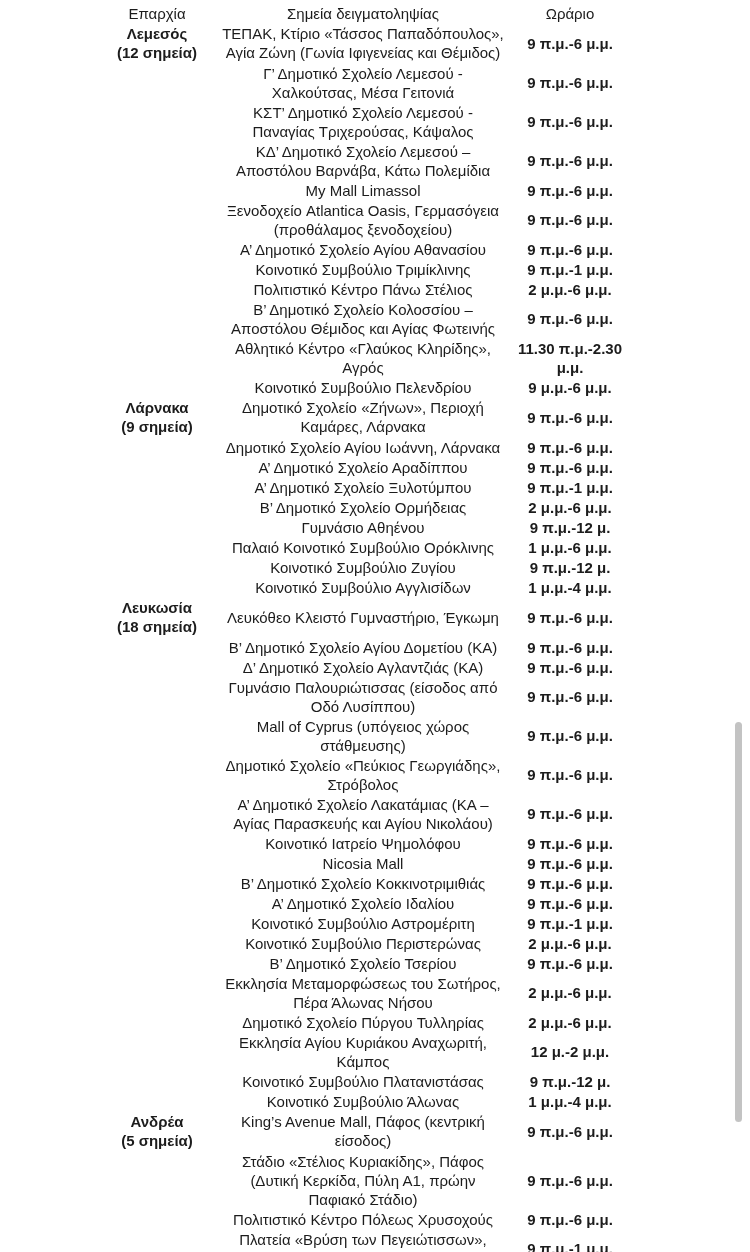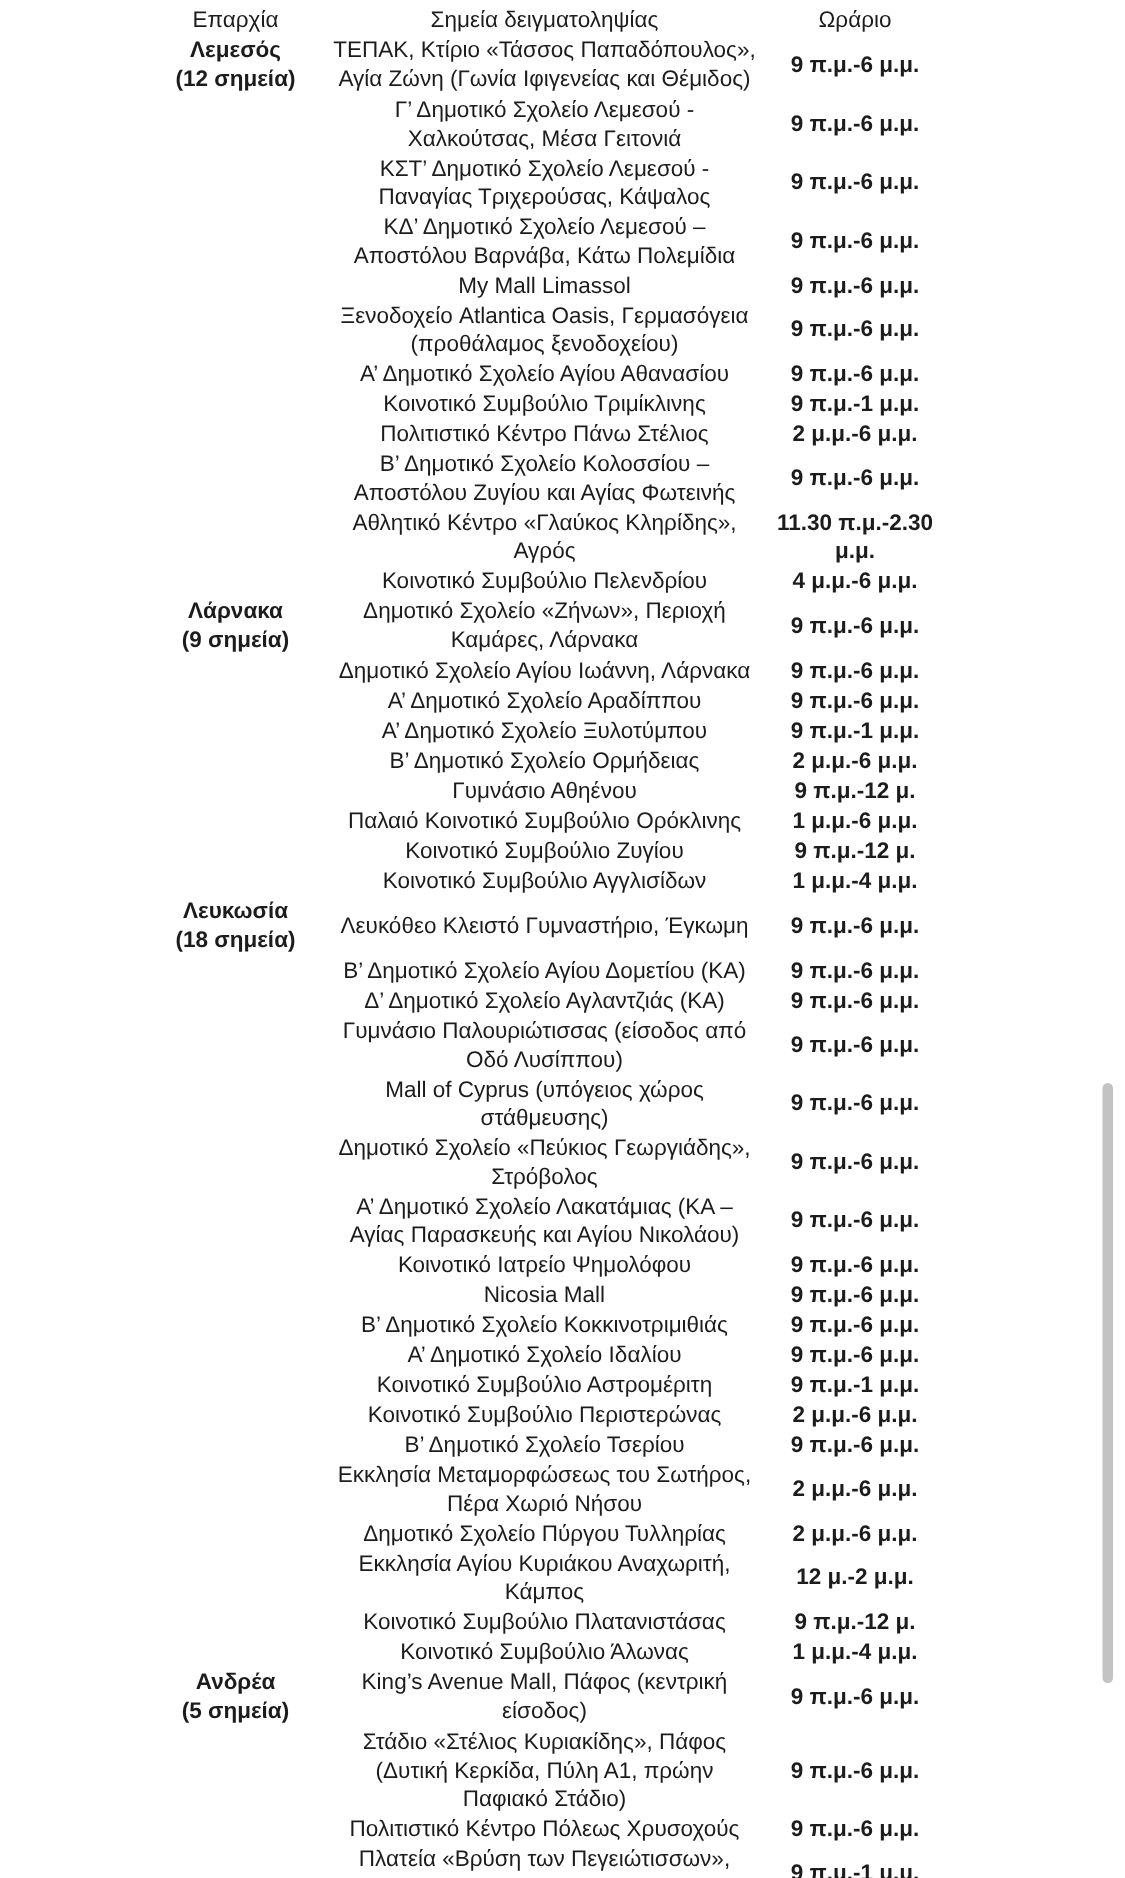--- a/index.html
+++ b/index.html
@@ -119,30 +119,30 @@
       </tr>
       <tr>
         <td class="point">Κοινοτικό Συμβούλιο Τριμίκλινης</td>
         <td class="hours">9 π.μ.-1 μ.μ.</td>
       </tr>
       <tr>
         <td class="point">Πολιτιστικό Κέντρο Πάνω Στέλιος</td>
         <td class="hours">2 μ.μ.-6 μ.μ.</td>
       </tr>
       <tr>
-        <td class="point">Β’ Δημοτικό Σχολείο Κολοσσίου – Αποστόλου Ζυγίου και Αγίας Φωτεινής</td>
+        <td class="point">Β’ Δημοτικό Σχολείο Κολοσσίου – Αποστόλου Θέμιδος και Αγίας Φωτεινής</td>
         <td class="hours">9 π.μ.-6 μ.μ.</td>
       </tr>
       <tr>
         <td class="point">Αθλητικό Κέντρο «Γλαύκος Κληρίδης», Αγρός</td>
         <td class="hours">11.30 π.μ.-2.30 μ.μ.</td>
       </tr>
       <tr>
         <td class="point">Κοινοτικό Συμβούλιο Πελενδρίου</td>
-        <td class="hours">4 μ.μ.-6 μ.μ.</td>
+        <td class="hours">9 μ.μ.-6 μ.μ.</td>
       </tr>
       <tr class="section-first">
         <td class="district" rowspan="9">
           <div>Λάρνακα</div>
           <div>(9 σημεία)</div>
         </td>
         <td class="point">Δημοτικό Σχολείο «Ζήνων», Περιοχή Καμάρες, Λάρνακα</td>
         <td class="hours">9 π.μ.-6 μ.μ.</td>
       </tr>
       <tr>
@@ -231,21 +231,21 @@
       </tr>
       <tr>
         <td class="point">Κοινοτικό Συμβούλιο Περιστερώνας</td>
         <td class="hours">2 μ.μ.-6 μ.μ.</td>
       </tr>
       <tr>
         <td class="point">Β’ Δημοτικό Σχολείο Τσερίου</td>
         <td class="hours">9 π.μ.-6 μ.μ.</td>
       </tr>
       <tr>
-        <td class="point">Εκκλησία Μεταμορφώσεως του Σωτήρος, Πέρα Χωριό Νήσου</td>
+        <td class="point">Εκκλησία Μεταμορφώσεως του Σωτήρος, Πέρα Άλωνας Νήσου</td>
         <td class="hours">2 μ.μ.-6 μ.μ.</td>
       </tr>
       <tr>
         <td class="point">Δημοτικό Σχολείο Πύργου Τυλληρίας</td>
         <td class="hours">2 μ.μ.-6 μ.μ.</td>
       </tr>
       <tr>
         <td class="point">Εκκλησία Αγίου Κυριάκου Αναχωριτή, Κάμπος</td>
         <td class="hours">12 μ.-2 μ.μ.</td>
       </tr>

